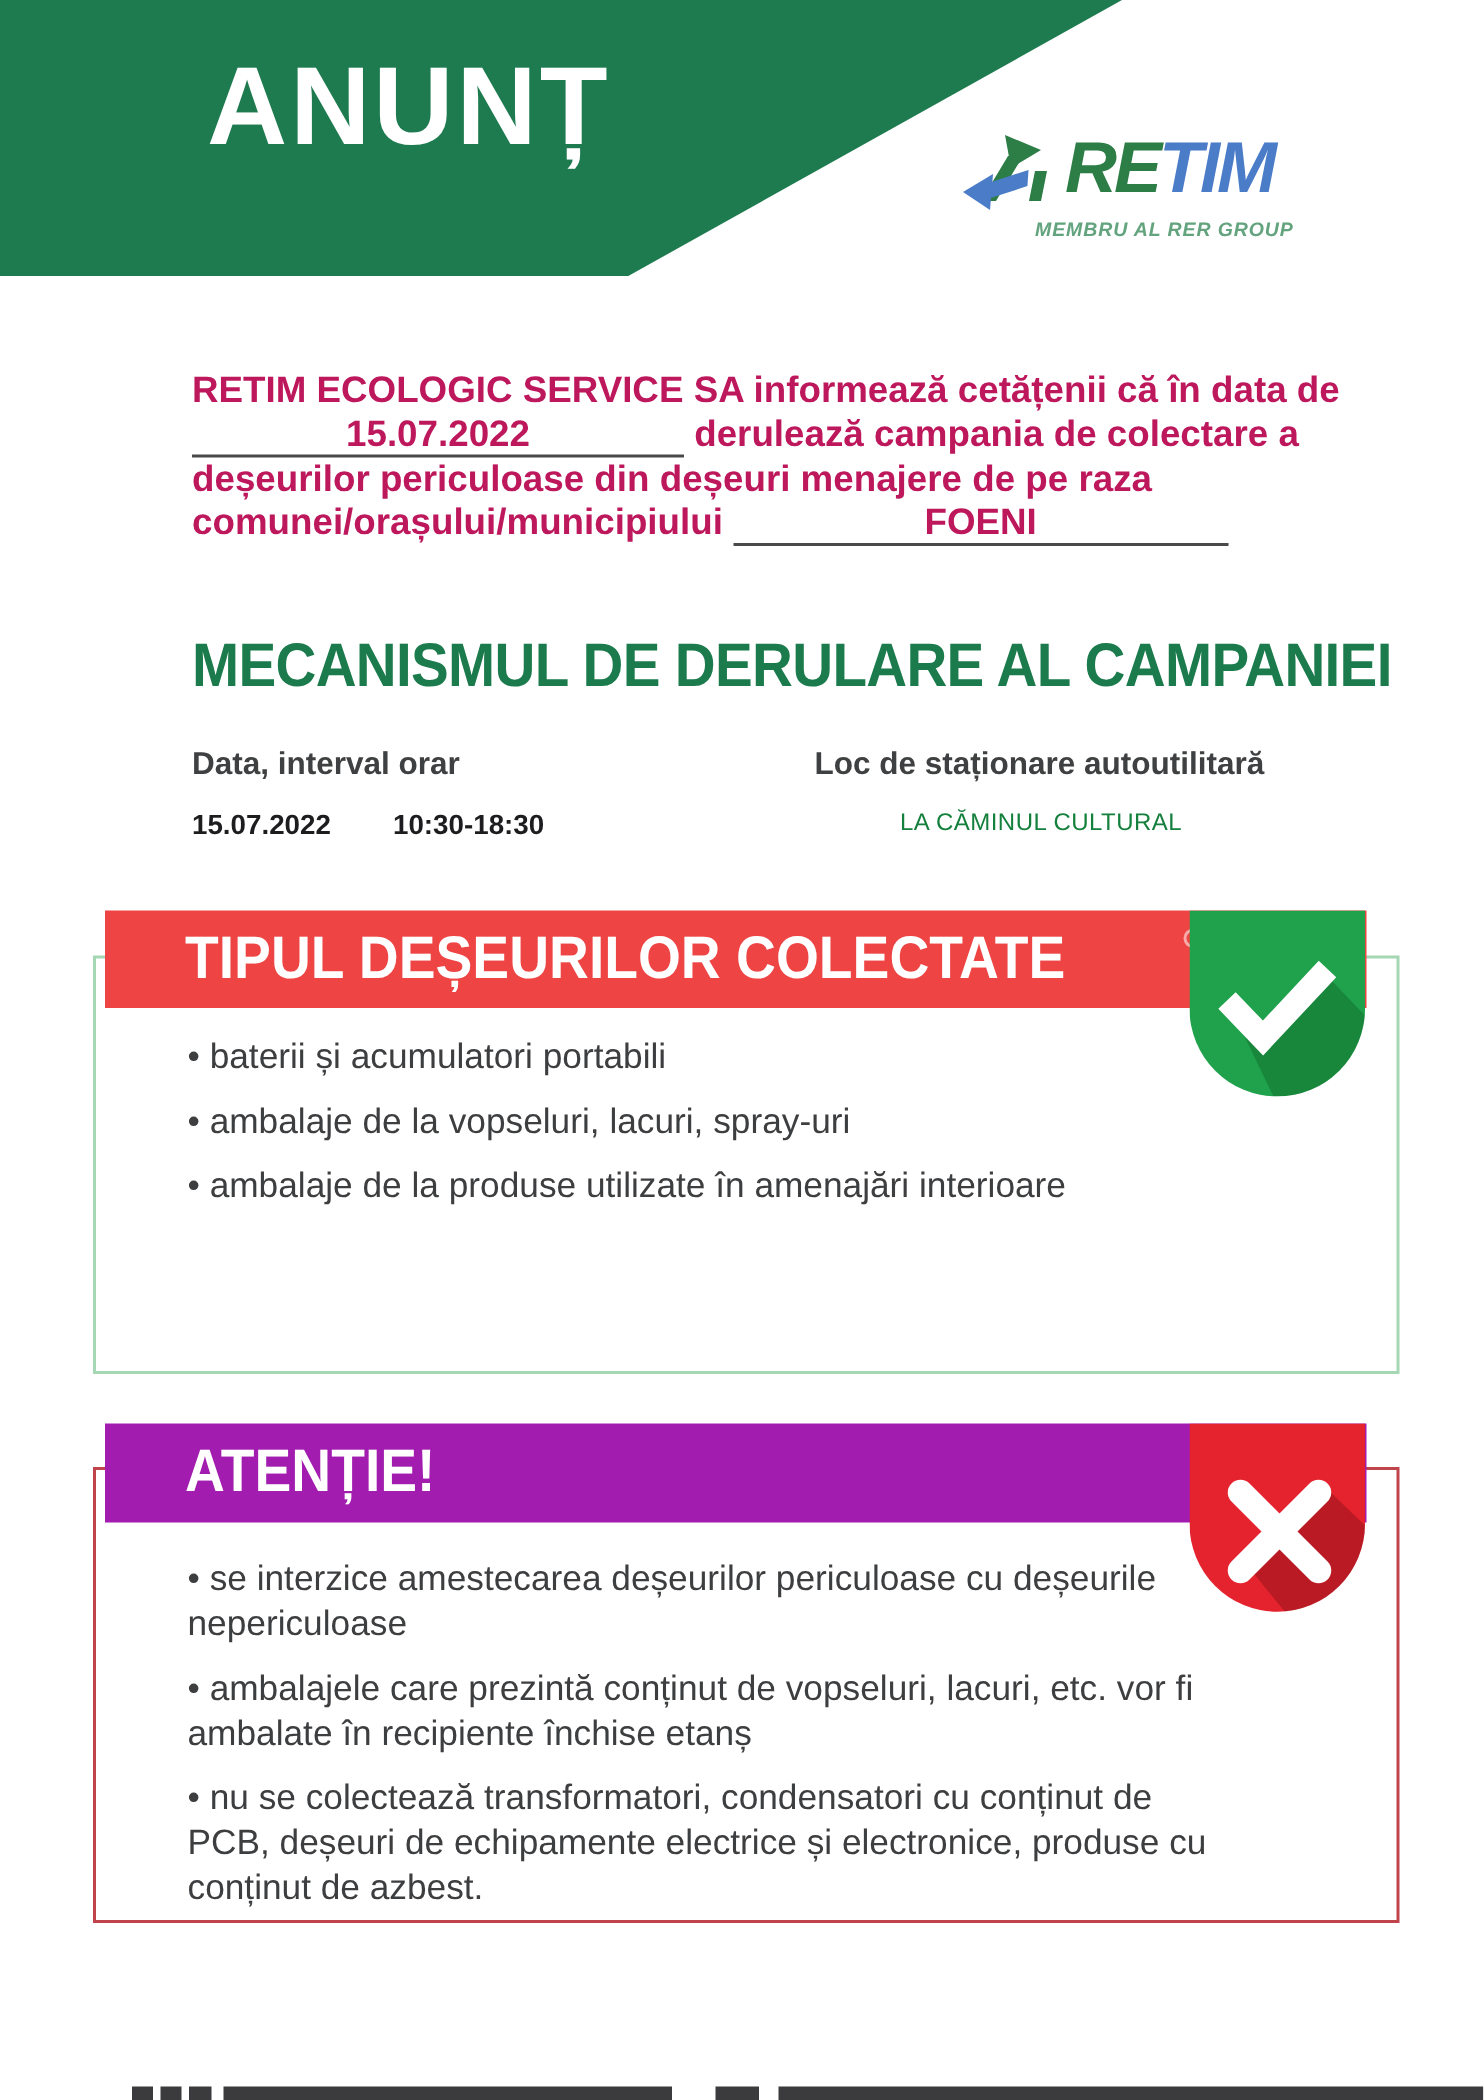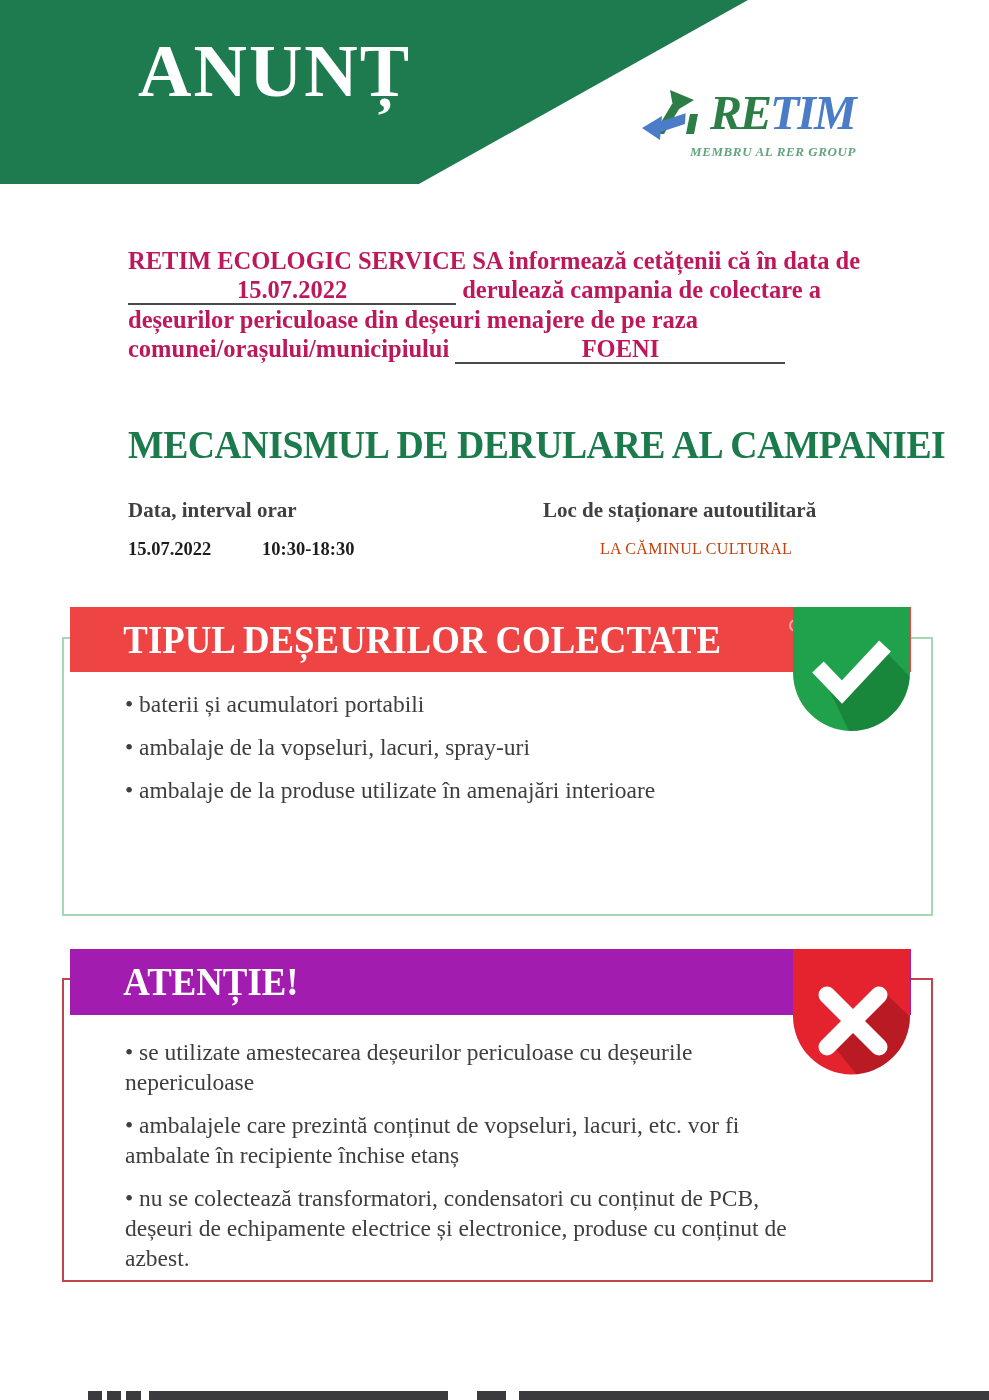--- a/index.html
+++ b/index.html
@@ -1,18 +1,18 @@
 <!DOCTYPE html>
 <html><head>
 <meta charset="utf-8">
 <style>
   html,body{margin:0;padding:0;background:#ffffff;}
   #page{
     position:relative;width:989px;height:1400px;overflow:hidden;background:#ffffff;
-    font-family:Liberation Serif, serif;color:#3f4041;
+    font-family:Liberation Sans, sans-serif;color:#3f4041;
   }
   .abs{position:absolute;}
 
   
   #banner{
     left:0;top:0;width:748px;height:184px;background:#1e7b4f;
     -webkit-clip-path:polygon(0 0,100% 0,56% 100%,0 100%);
     clip-path:polygon(0 0,100% 0,56% 100%,0 100%);
   }
   #banner-title{
@@ -48,21 +48,21 @@
     transform:scaleX(0.92);transform-origin:left top;white-space:nowrap;letter-spacing:-0.5px;
   }
 
   
   .sched-header{font-size:21px;font-weight:bold;color:#3f4041;white-space:nowrap;}
   #sched-h1{left:128px;top:498px;}
   #sched-h2{left:543px;top:498px;}
   .sched-val{font-size:18.5px;font-weight:700;color:#1d1d1f;white-space:nowrap;}
   #sched-date{left:128px;top:539px;}
   #sched-interval{left:262px;top:539px;}
-  #sched-location{left:600px;top:540px;font-size:16px;font-weight:400;color:#c2410c;letter-spacing:0.3px;white-space:nowrap;}
+  #sched-location{left:600px;top:540px;font-size:16px;font-weight:400;color:#15803d;letter-spacing:0.3px;white-space:nowrap;}
 
   
   .section-box{background:#ffffff;}
   #collected-box{left:62px;top:637px;width:867px;height:275px;border:2px solid #a6d7b4;}
   #attention-box{left:62px;top:978px;width:867px;height:300px;border:2px solid #c0444c;}
 
   .section-bar{
     left:70px;width:841px;z-index:3;color:#ffffff;
   }
   #collected-bar{top:607px;height:65px;background:#ef4444;}
@@ -169,21 +169,21 @@
       </defs>
       <path d="M0,0 H117 V67 A58.5,58.5 0 0 1 0,67 Z" fill="#e4232e"></path>
       <polygon points="38,94 90,42 117,68 117,126 64,126" fill="rgba(60,0,5,0.25)" clip-path="url(#clip-red)"></polygon>
       <g stroke="#ffffff" stroke-width="17" stroke-linecap="round">
         <line x1="34" y1="46" x2="86" y2="98"></line>
         <line x1="86" y1="46" x2="34" y2="98"></line>
       </g>
     </svg>
   </div>
   <div id="attention-list" class="abs bullets">
-    <div class="bullet-item">se utilizate amestecarea deșeurilor periculoase cu deșeurile nepericuloase</div>
+    <div class="bullet-item">se interzice amestecarea deșeurilor periculoase cu deșeurile nepericuloase</div>
     <div class="bullet-item">ambalajele care prezintă conținut de vopseluri, lacuri, etc. vor fi ambalate în recipiente închise etanș</div>
     <div class="bullet-item">nu se colectează transformatori, condensatori cu conținut de PCB, deșeuri de echipamente electrice și electronice, produse cu conținut de azbest.</div>
   </div>
 
   <div>
     <div class="foot-seg" style="left:88px;width:14px;"></div>
     <div class="foot-seg" style="left:107px;width:14px;"></div>
     <div class="foot-seg" style="left:126px;width:15px;"></div>
     <div class="foot-seg" style="left:149px;width:299px;"></div>
     <div class="foot-seg" style="left:477px;width:29px;"></div>

